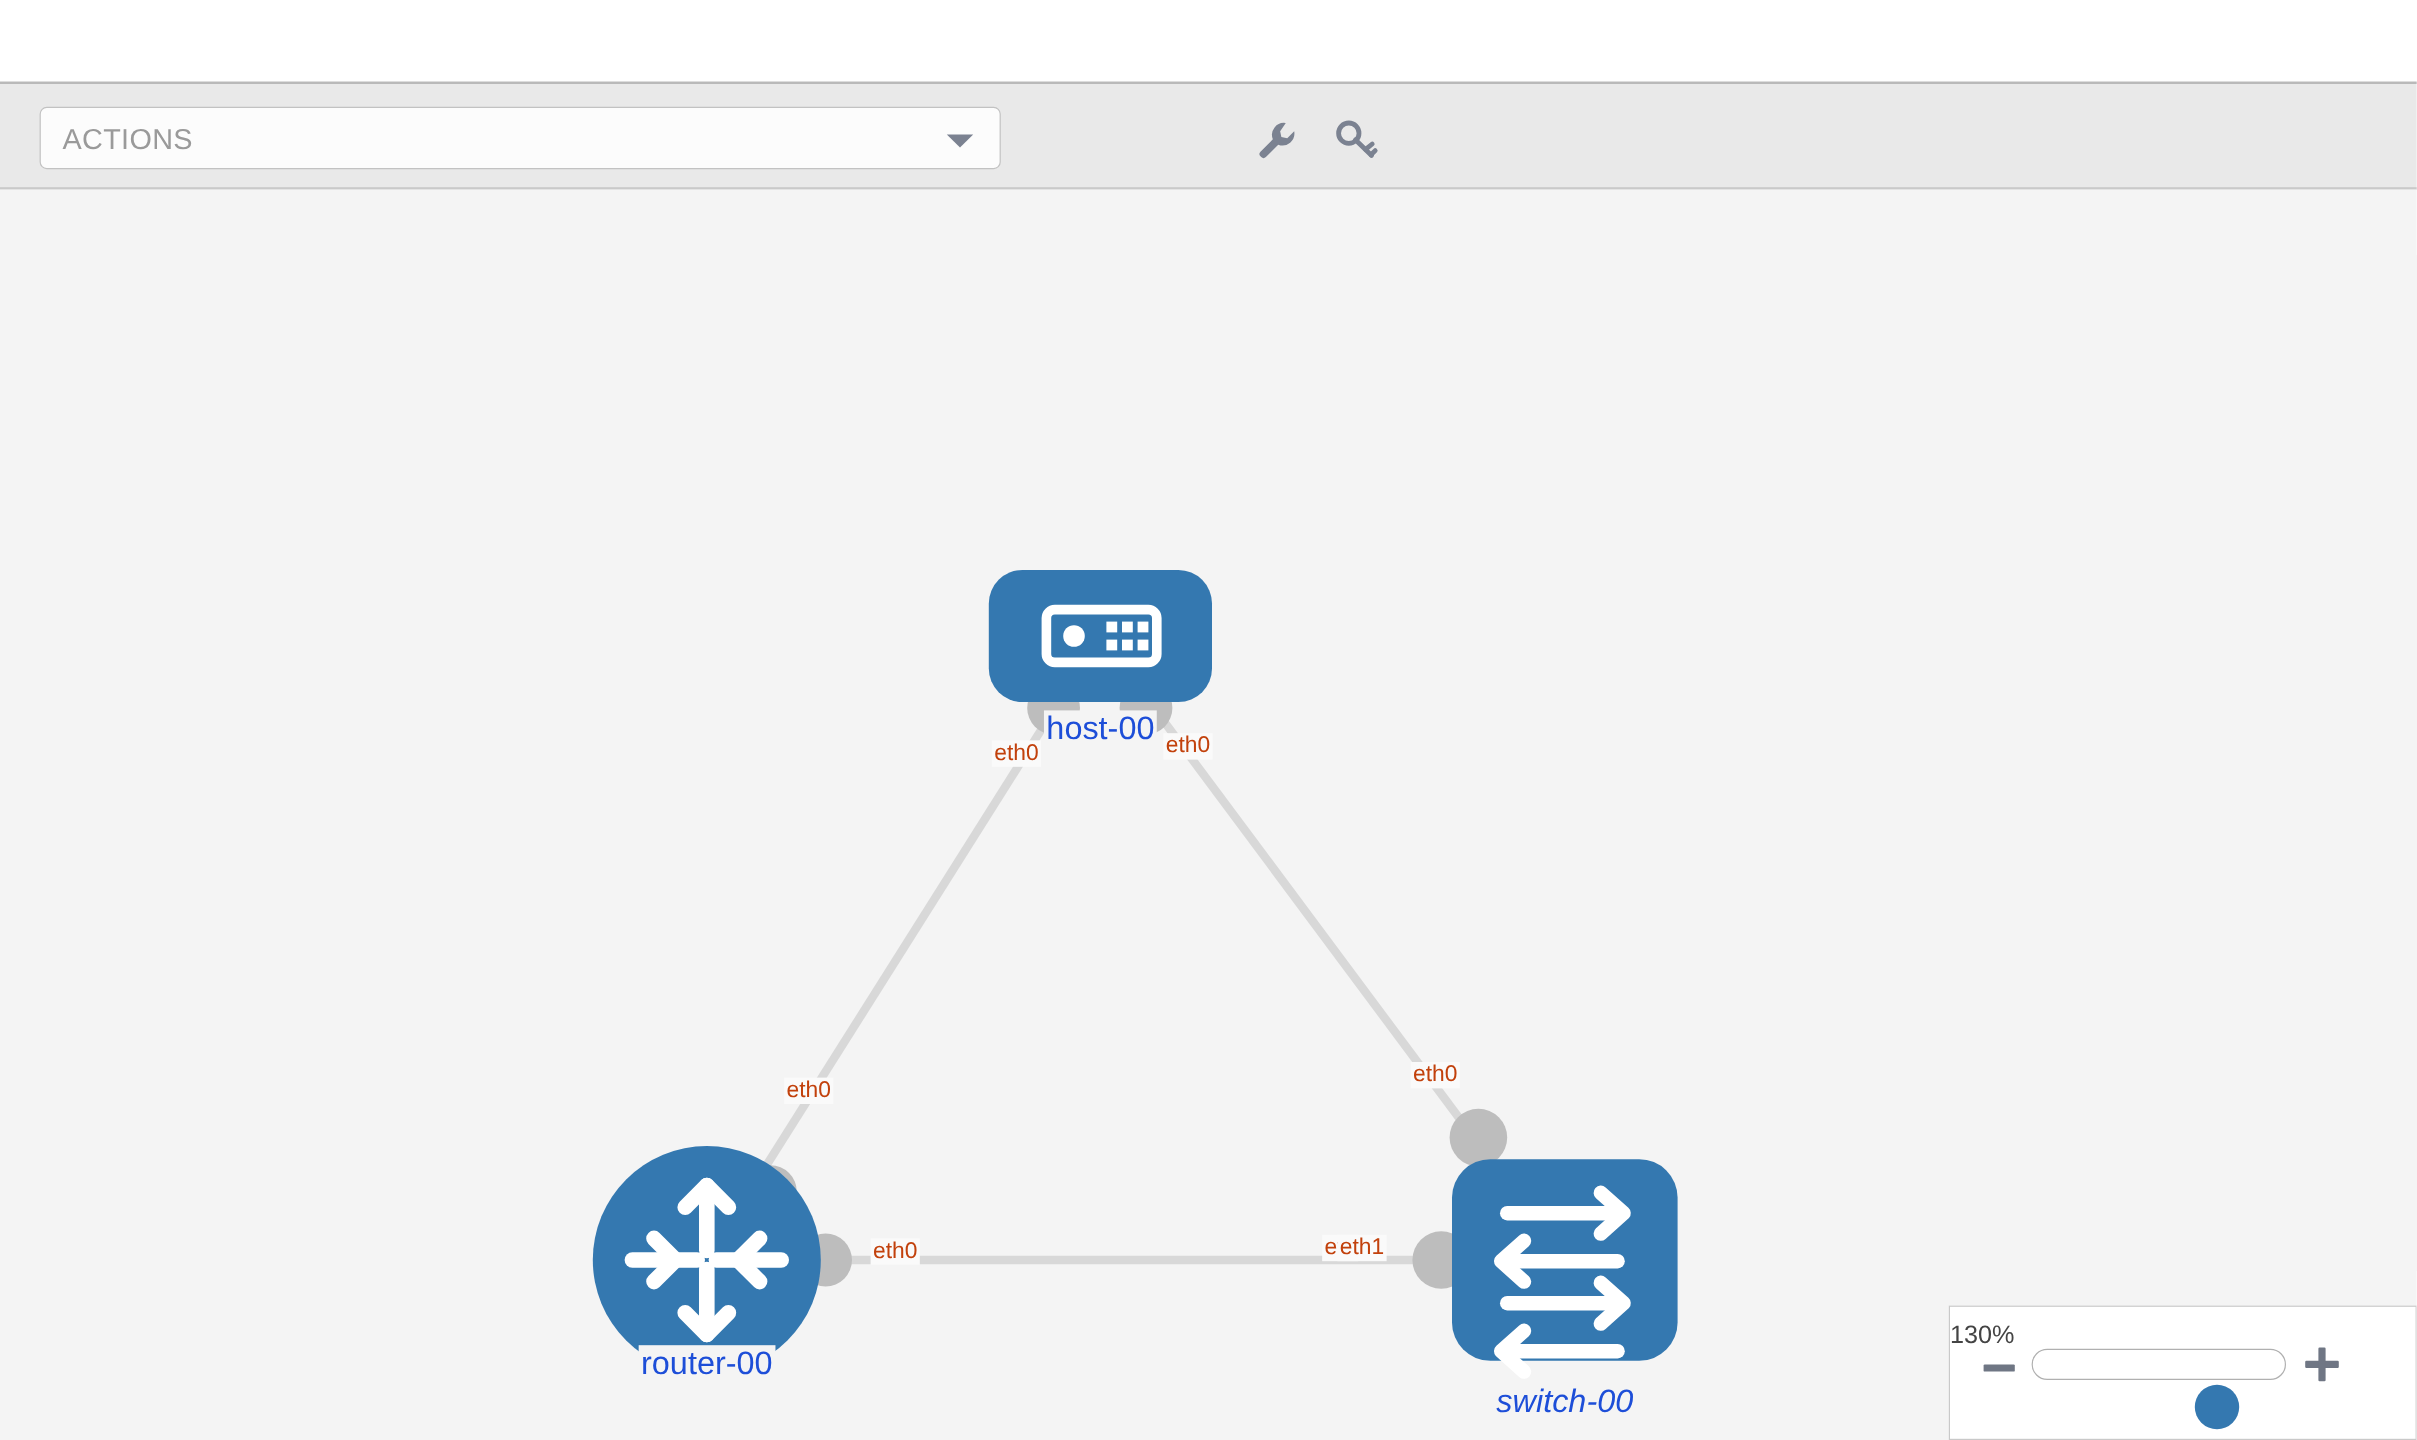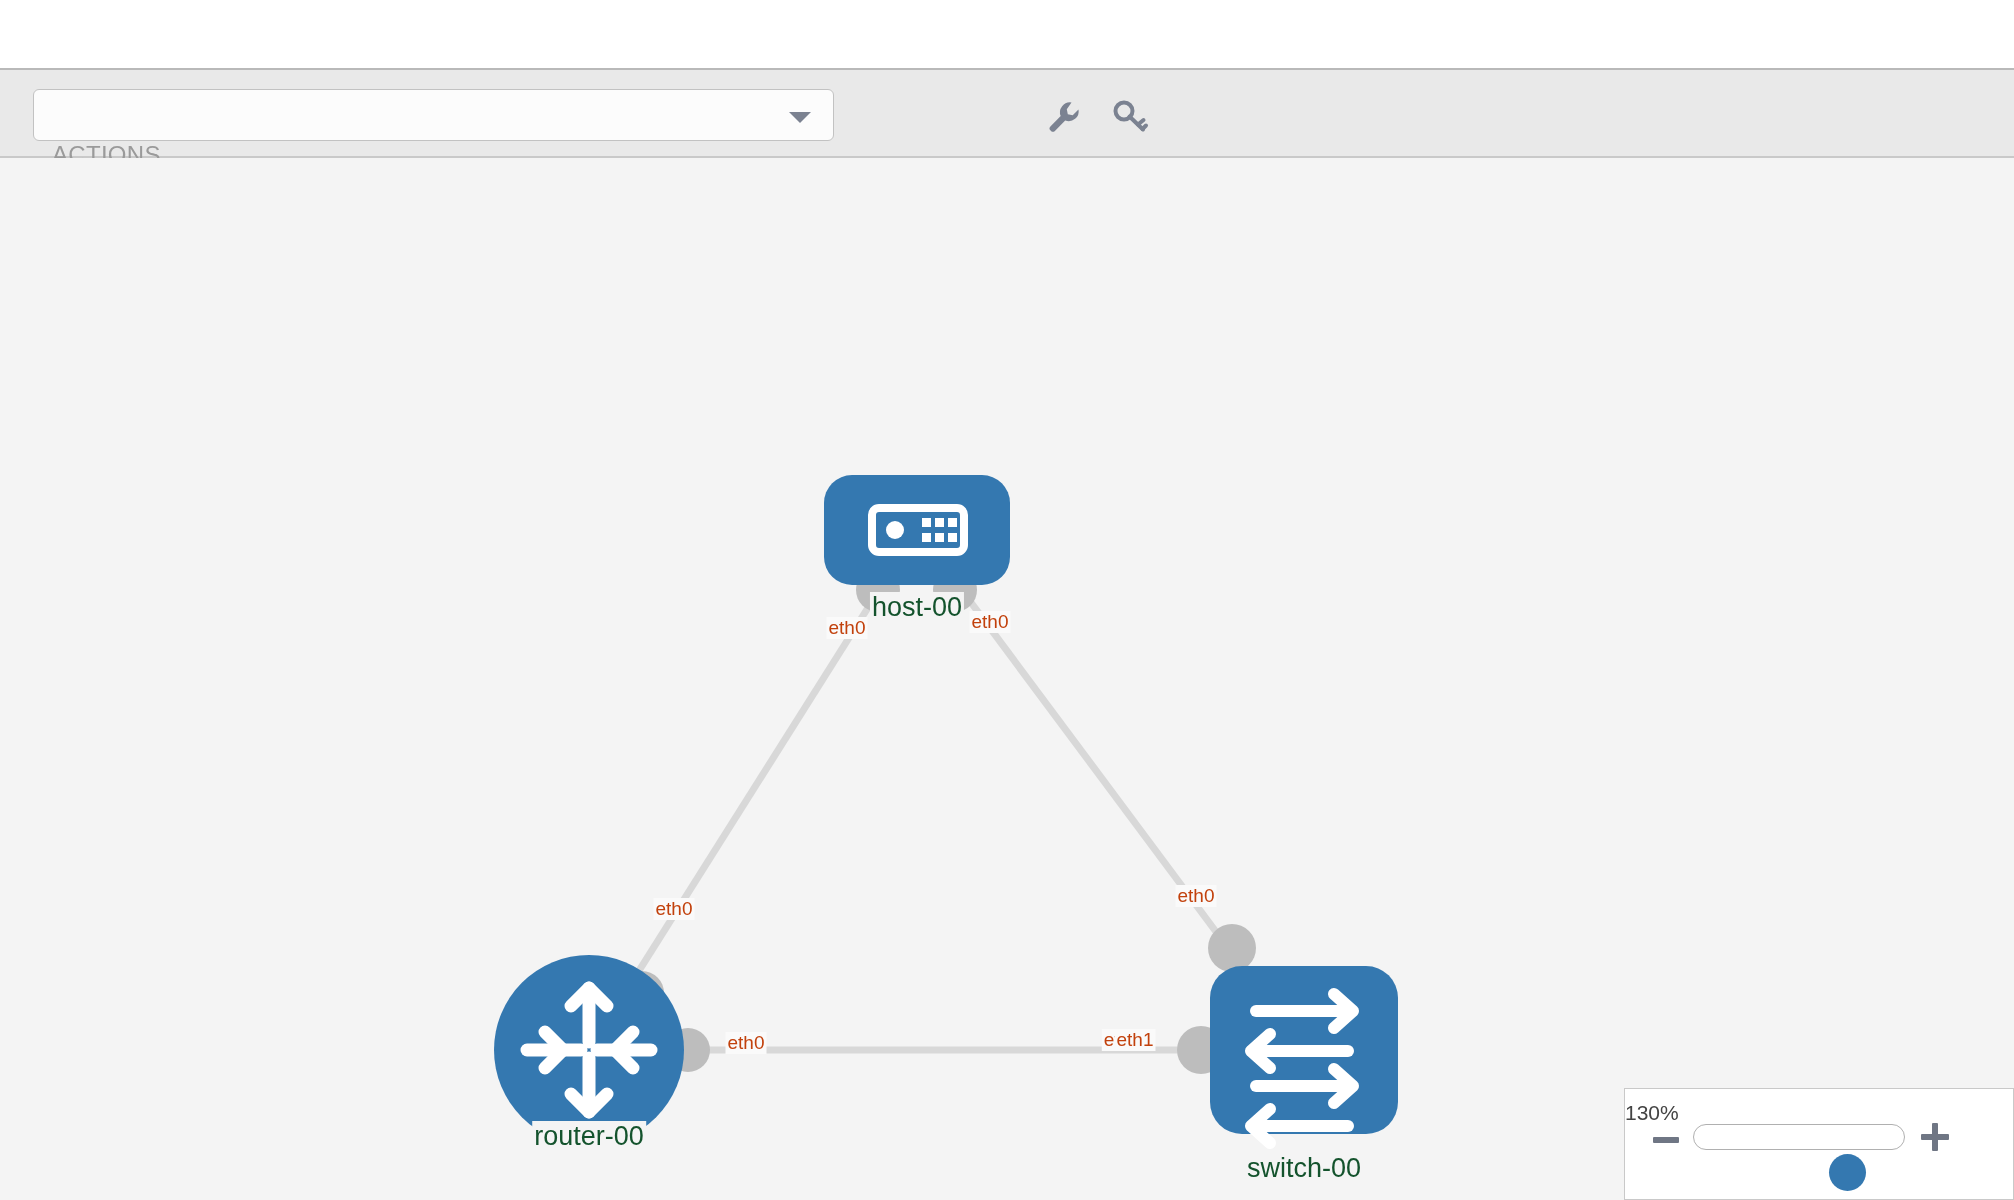--- a/index.html
+++ b/index.html
@@ -42,21 +42,20 @@
     border: 1px solid #c2c2c2;
     border-radius: 6px;
     height: 52px;
   }
   #actions-select { left: 33px; top: 19px; width: 801px; }
   #search-select  { left: 1178px; top: 19px; width: 784px; }
   .select-label {
     position: absolute; left: 18px; top: 13px;
     font-size: 24px; color: #9a9a9a; white-space: nowrap;
     letter-spacing: 0.3px;
-    margin-top: 38px;
   }
   .caret {
     position: absolute; right: 22px; top: 22px;
     width: 0; height: 0;
     border-left: 11px solid transparent;
     border-right: 11px solid transparent;
     border-top: 11px solid #7b8291;
   }
   .tool-icon {
     position: absolute; top: 26px; width: 40px; height: 40px;
@@ -69,21 +68,21 @@
   #canvas {
     position: absolute; left: 0; top: 158px;
     width: 2014px; height: 1042px;
     background: #f4f4f4;
     overflow: hidden;
   }
   #topology-svg { position: absolute; left: 0; top: 0; }
 
   .node-label {
     position: absolute;
-    font-size: 27px; color: #14532d;
+    font-size: 27px; color: #1d4ed8;
     background: #f4f4f4;
     white-space: nowrap;
     transform: translate(-50%, 0);
     padding: 0 2px;
   }
   .edge-label {
     position: absolute;
     font-size: 19px; color: #c2410c;
     background: #fafafa;
     white-space: nowrap;
@@ -214,21 +213,21 @@
           <path d="M1256 928 L1352 928"></path>
           <path d="M1334 911 L1353 928 L1334 945"></path>
           <path d="M1348 968 L1252 968"></path>
           <path d="M1270 951 L1251 968 L1270 985"></path>
         </g>
       </g>
     </svg>
 
     <div class="node-label" style="left:917px; top:434px;">host-00</div>
     <div class="node-label" style="left:589px; top:963px;">router-00</div>
-    <div class="node-label" style="left:1304px; top:995px;">switch-00</div>
+    <div class="node-label" style="left:1304px; top:995px;font-style:italic;">switch-00</div>
 
     <div class="edge-label" style="left:847px; top:470px;">eth0</div>
     <div class="edge-label" style="left:674px; top:751px;">eth0</div>
 
     <div class="edge-label" style="left:990px; top:464px;">eth0</div>
     <div class="edge-label" style="left:1196px; top:738px;">eth0</div>
 
     <div class="edge-label" style="left:746px; top:885px;">eth0</div>
     <div class="edge-label" style="left:1117px; top:882px; z-index:1;">eth</div>
     <div class="edge-label" style="left:1135px; top:882px; z-index:2;text-align:right;">eth1</div>

